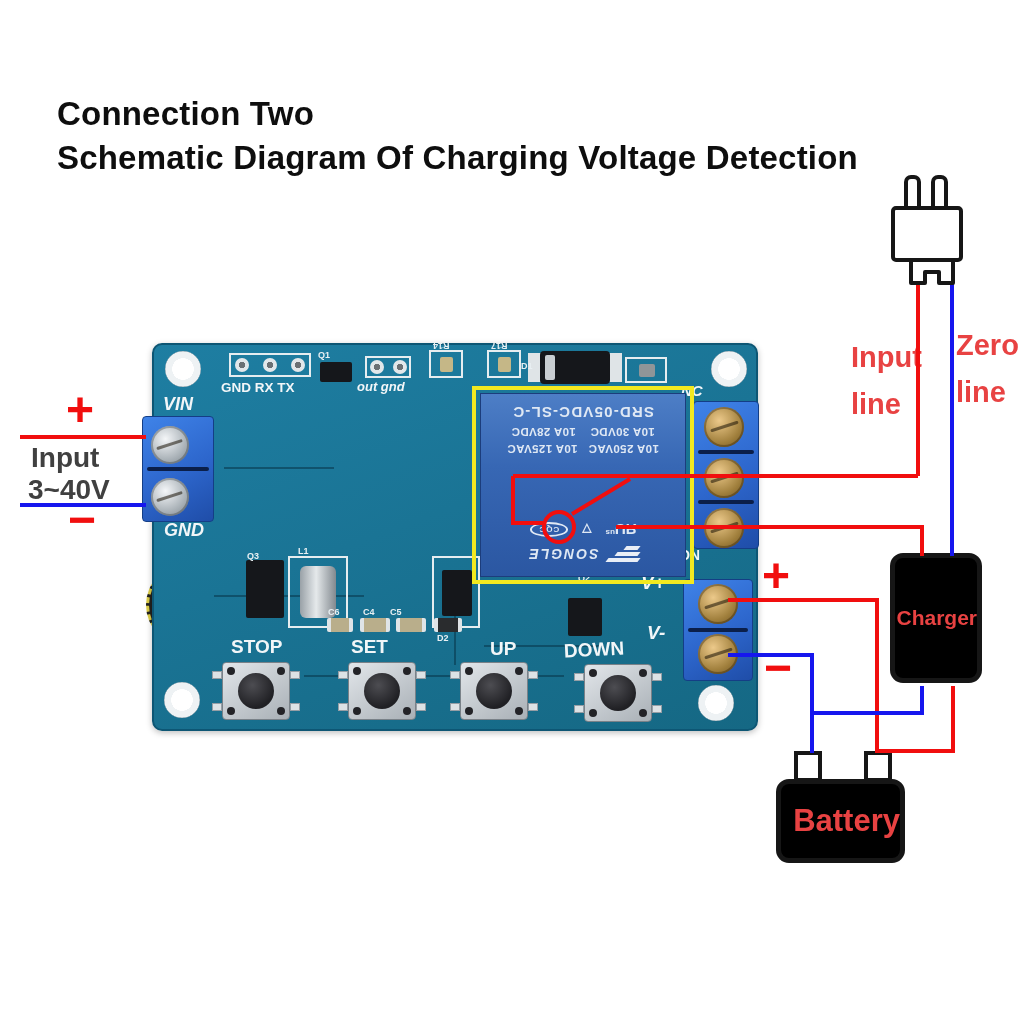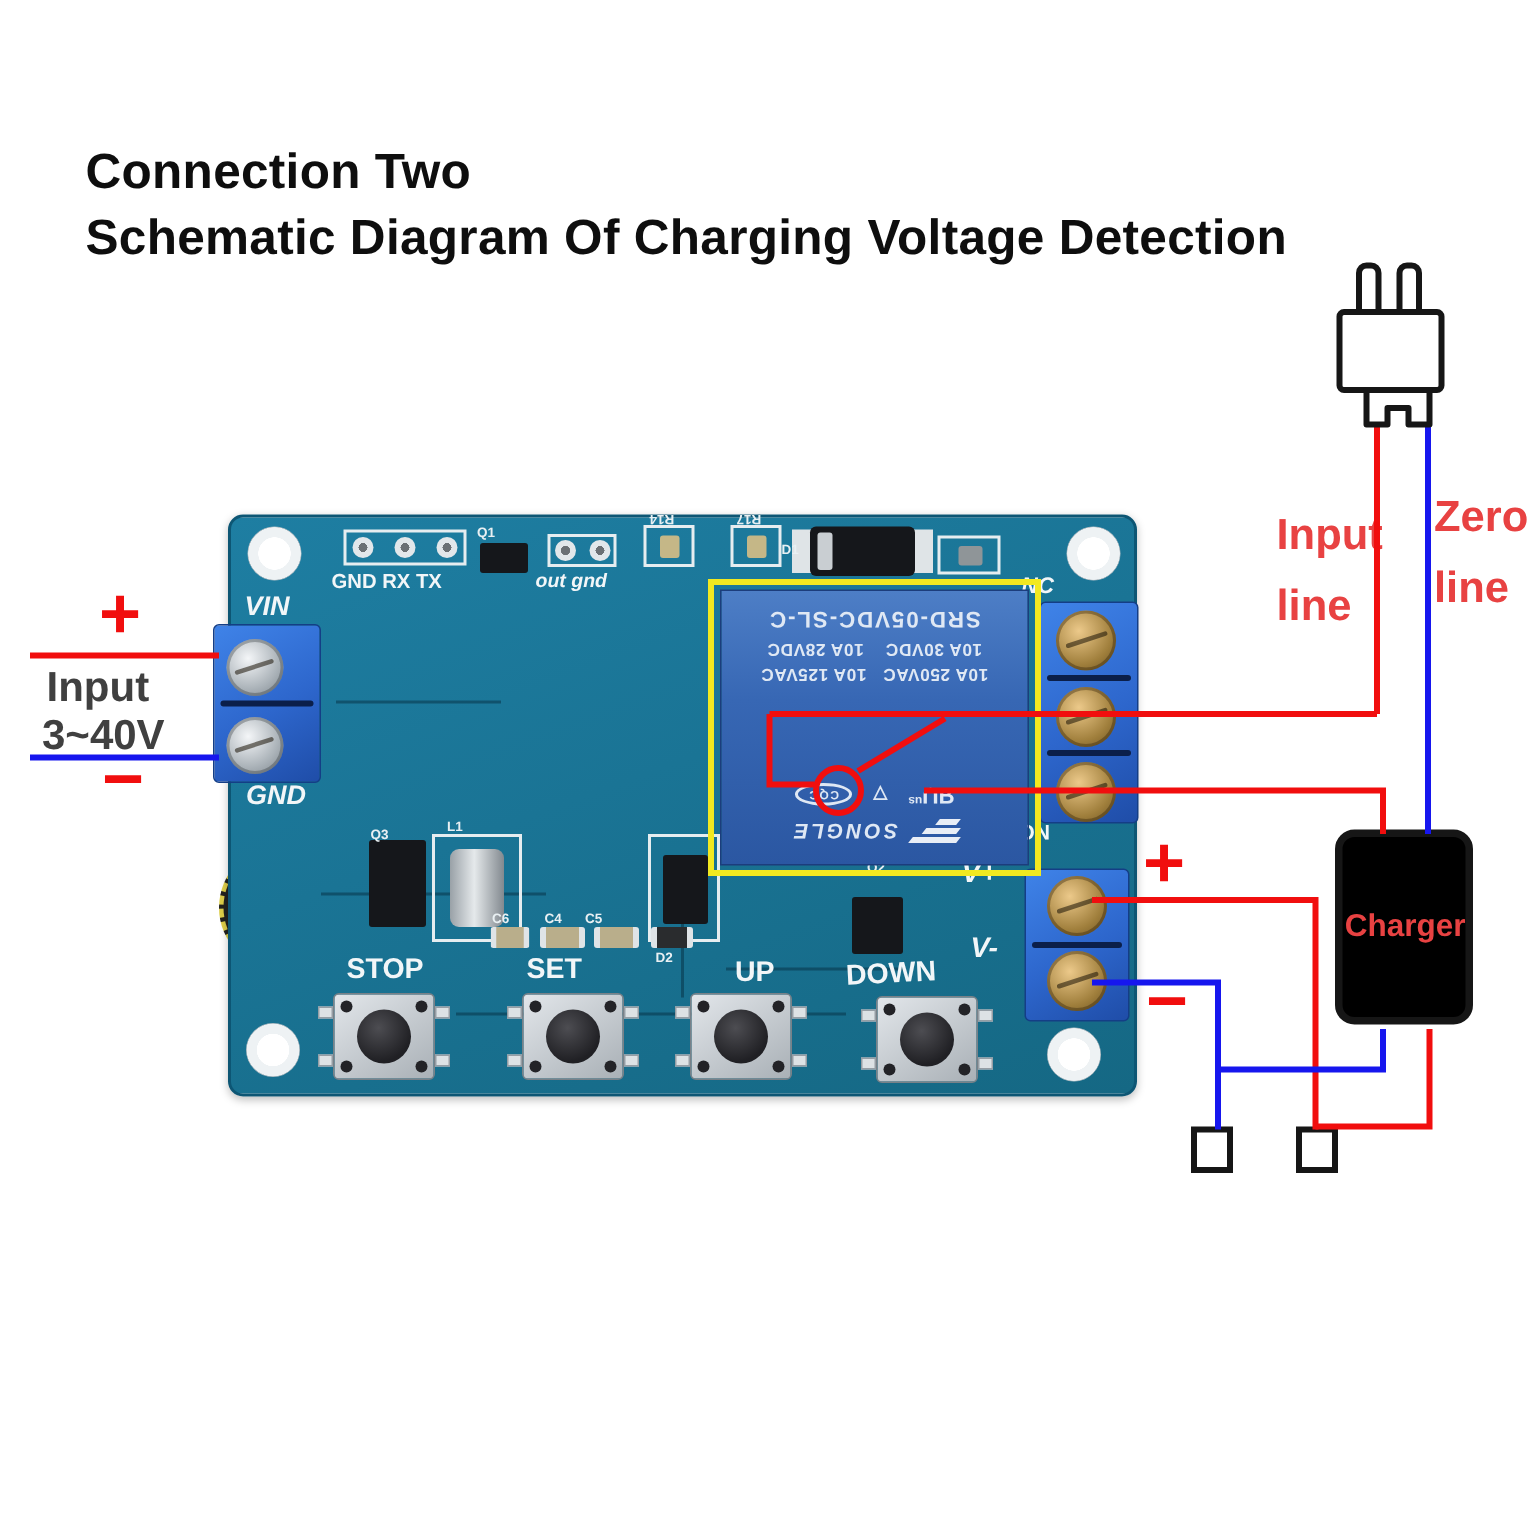--- a/index.html
+++ b/index.html
@@ -338,20 +338,23 @@
   <div class="ref" style="left:390px;top:607px;z-index:17">C5</div>
   <div class="ref" style="left:437px;top:633px;z-index:17">D2</div>
   <div class="ref" style="left:578px;top:573px;z-index:17">Q2</div>
 
   <div class="blackbox" style="left:890px;top:553px;width:92px;height:130px">
     <span class="redlbl" style="position:static;font-size:21px">Charger</span>
   </div>
 
   <div class="tab" style="left:794px;top:751px;width:28px;height:31px"></div>
   <div class="tab" style="left:864px;top:751px;width:28px;height:31px"></div>
+  <div class="blackbox" style="left:776px;top:779px;width:129px;height:84px">
+    <span class="redlbl" style="position:static;font-size:31px">Battery</span>
+  </div>
 
   <div class="sign" style="left:762px;top:552px">+</div>
   <div class="sign" style="left:764px;top:644px">−</div>
 
   <svg class="wires" width="1024" height="1024" viewBox="0 0 1024 1024">
 
     <path class="wr" d="M20 437 H146"></path>
     <path class="wb" d="M20 505 H146"></path>
 
     <path class="wr" d="M513 476 H918 M918 476 V276"></path>

